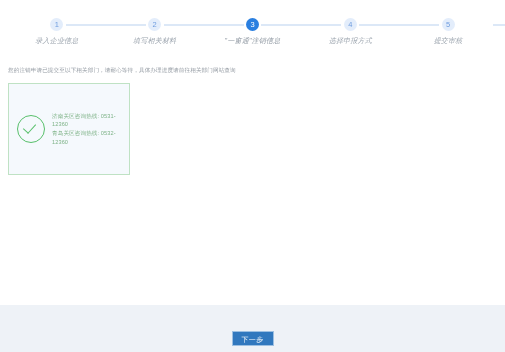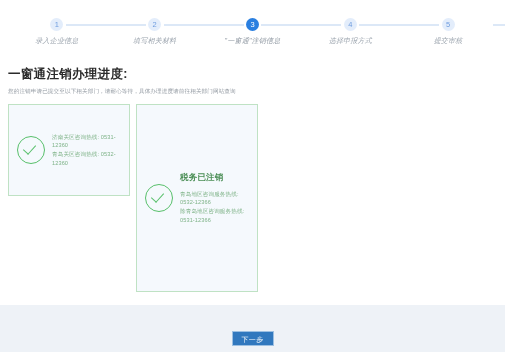--- a/index.html
+++ b/index.html
@@ -208,40 +208,31 @@
       <div class="step-line left"></div>
       <div class="step-line right"></div>
       <div class="step-circle">5</div>
       <div class="step-label">提交审核</div>
     </div>
 
   </div>
 </div>
 
 <div class="heading-block">
-  <h1 class="page-title">一窗通注销办理进度:</h1>
   <p class="page-subtitle">您的注销申请已提交至以下相关部门，请耐心等待，具体办理进度请前往相关部门网站查询</p>
 </div>
 
 <div class="cards-area">
 
   <div class="status-card" id="card-customs">
     <div class="check-badge"></div>
     <div class="card-text">
       <div class="card-line">济南关区咨询热线: 0531-12360</div>
       <div class="card-line">青岛关区咨询热线: 0532-12360</div>
     </div>
   </div>
 
-  <div class="status-card" id="card-tax">
-    <div class="check-badge"></div>
-    <div class="card-text">
-      <div class="card-title">税务已注销</div>
-      <div class="card-line">青岛地区咨询服务热线: 0532-12366</div>
-      <div class="card-line">除青岛地区咨询服务热线: 0531-12366</div>
-    </div>
-  </div>
 
 </div>
 
 <div class="footer-bar">
   <button class="next-button">下一步</button>
 </div>
 
 </body></html>

